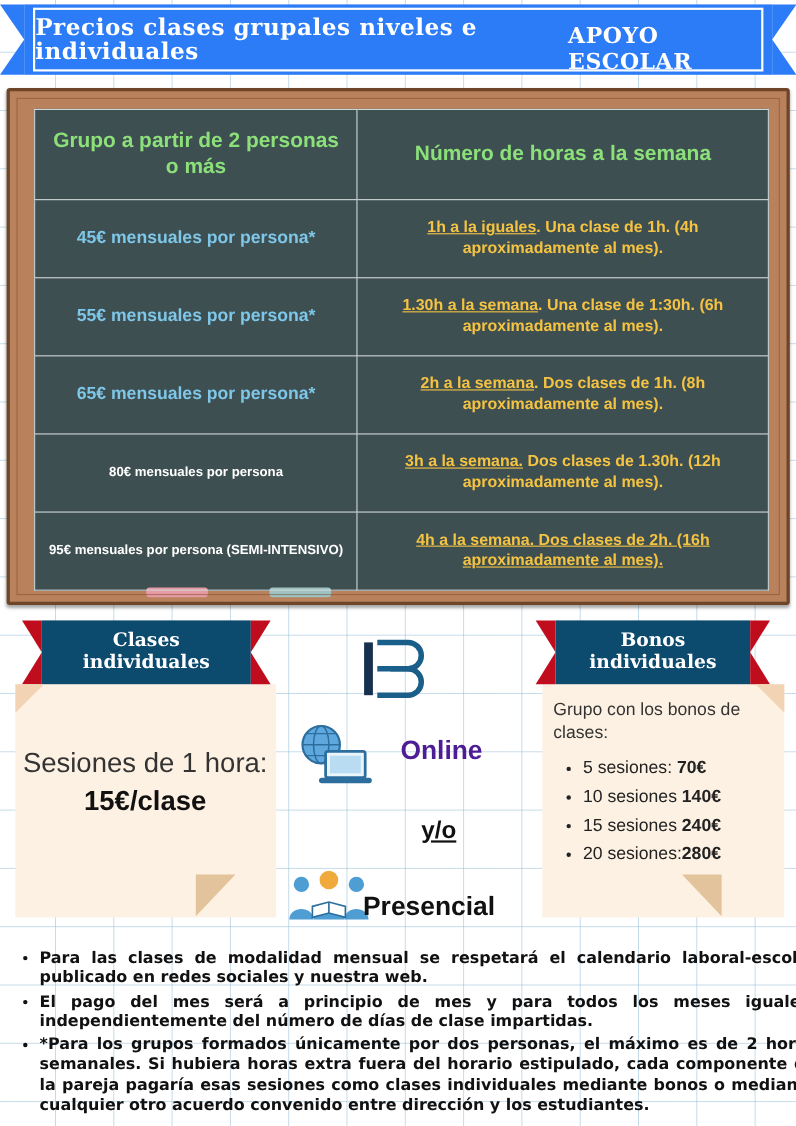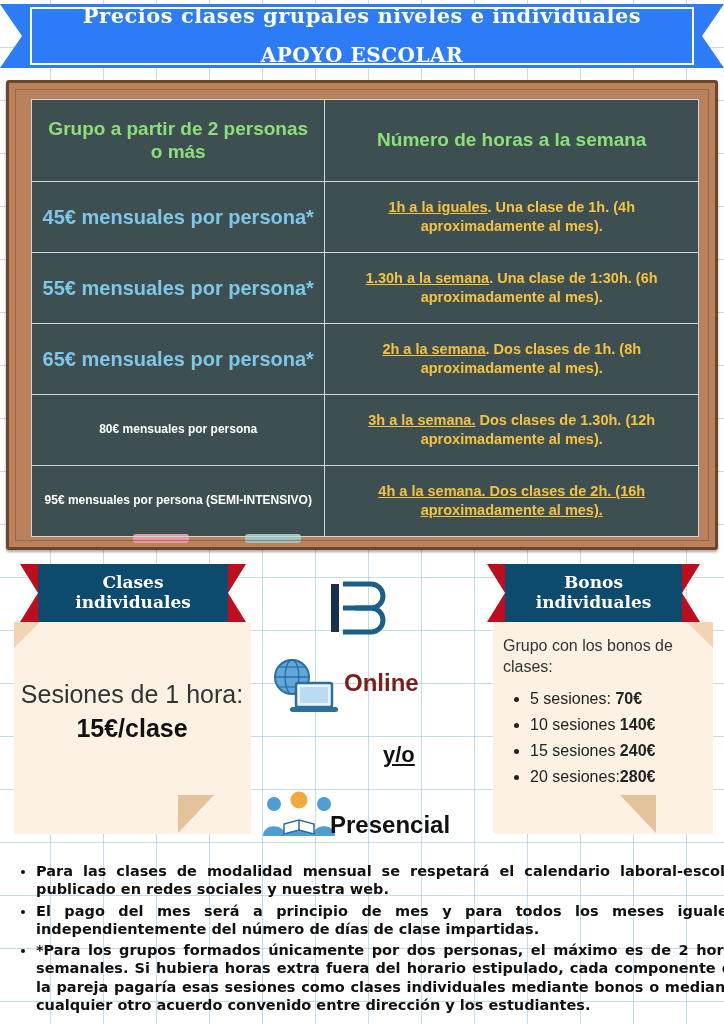--- a/index.html
+++ b/index.html
@@ -59,37 +59,36 @@
     border-bottom: 32px solid #2b7cf6;
     border-right: 22px solid transparent;
   }
   .banner-inner {
     position: absolute;
     left: 30px; top: 3px;
     width: 664px; height: 58px;
     border: 2px solid #ffffff;
     box-sizing: border-box;
     display: flex;
-    flex-direction: column;
+    flex-direction: row;
     align-items: center;
     justify-content: center;
     color: #ffffff;
   }
   .banner-line1 {
     font-family: "DejaVu Serif", serif;
     font-weight: bold;
     font-size: 21px;
     letter-spacing: 0.5px;
     line-height: 1.05;
   }
   .banner-line2 {
     font-family: "DejaVu Serif", serif;
     font-weight: bold;
     font-size: 20px;
-    text-decoration: underline;
     letter-spacing: 0.5px;
     margin-top: 16px;
   }
 
   
   .board-frame {
     position: absolute;
     left: 6px; top: 80px;
     width: 712px; height: 470px;
     background: #b9825c;
@@ -146,21 +145,21 @@
     line-height: 1.2;
     margin-top: 11px;
   }
   .hdr-right {
     color: #8ce07a;
     font-size: 19px;
     line-height: 1.2;
   }
   .cell-blue {
     color: #7ec7e8;
-    font-size: 20px;
+    font-size: 16px;
   }
   .cell-white {
     color: #ffffff;
     font-size: 12px;
     line-height: 1.25;
   }
   .cell-yellow {
     color: #f5c342;
     font-size: 14.5px;
     line-height: 1.3;
@@ -279,24 +278,24 @@
   .bonos-list b { font-weight: bold; }
 
   
   .logo-b {
     position: absolute;
     left: 325px; top: 580px;
     width: 64px; height: 56px;
   }
   .online-label {
     position: absolute;
-    left: 344px; top: 669px;
+    left: 364px; top: 669px;
     font-size: 24px;
     font-weight: bold;
-    color: #7f1d1d;
+    color: #4c1d95;
   }
   .yo-label {
     position: absolute;
     left: 383px; top: 742px;
     font-size: 22px;
     font-weight: bold;
     color: #111;
     text-decoration: underline;
   }
   .presencial-label {

